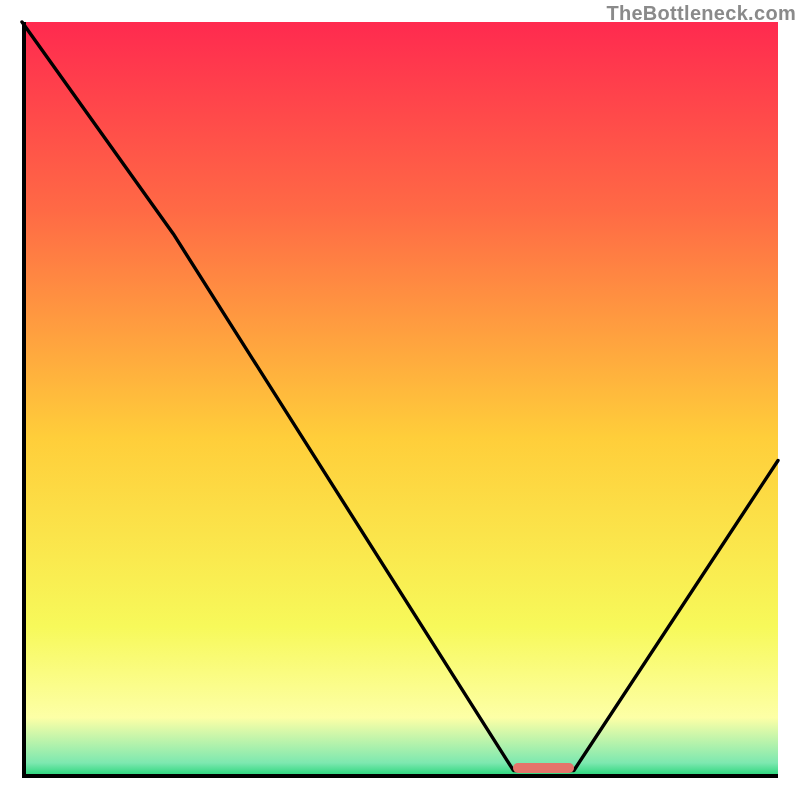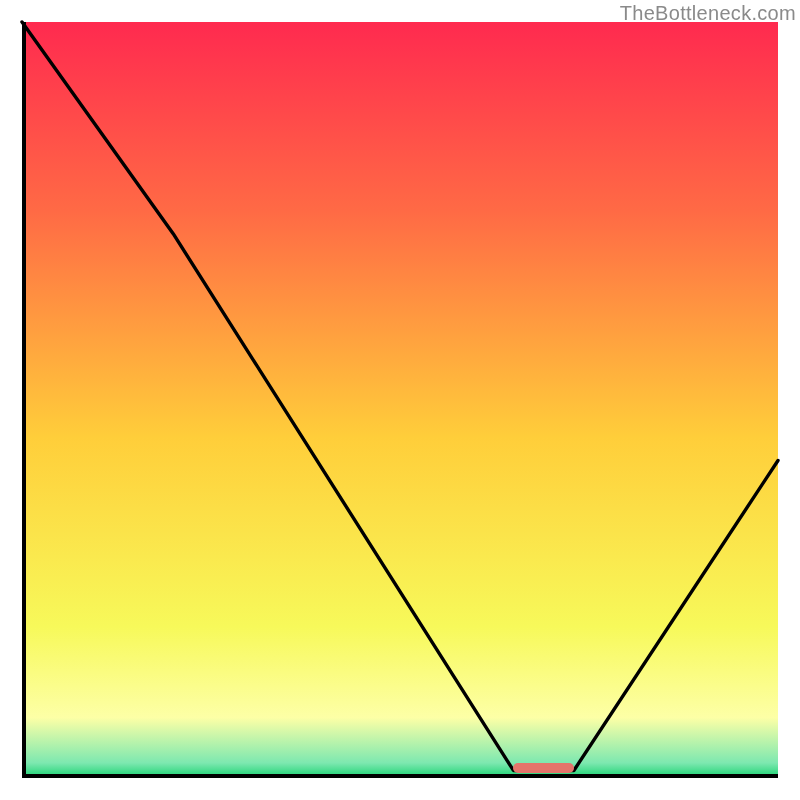--- a/index.html
+++ b/index.html
@@ -54,21 +54,21 @@
     position: absolute;
     height: 10px;
     border-radius: 5px;
     background: #e5746b;
   }
   .watermark {
     position: absolute;
     top: 2px;
     right: 4px;
     font-size: 20px;
-    font-weight: 400;
+    font-weight: 700;
     color: #8a8a8a;
     letter-spacing: 0.3px;
   }
 </style>
 </head>
 <body>
 
 <div class="watermark">TheBottleneck.com</div>
 
 <div class="chart-frame">

